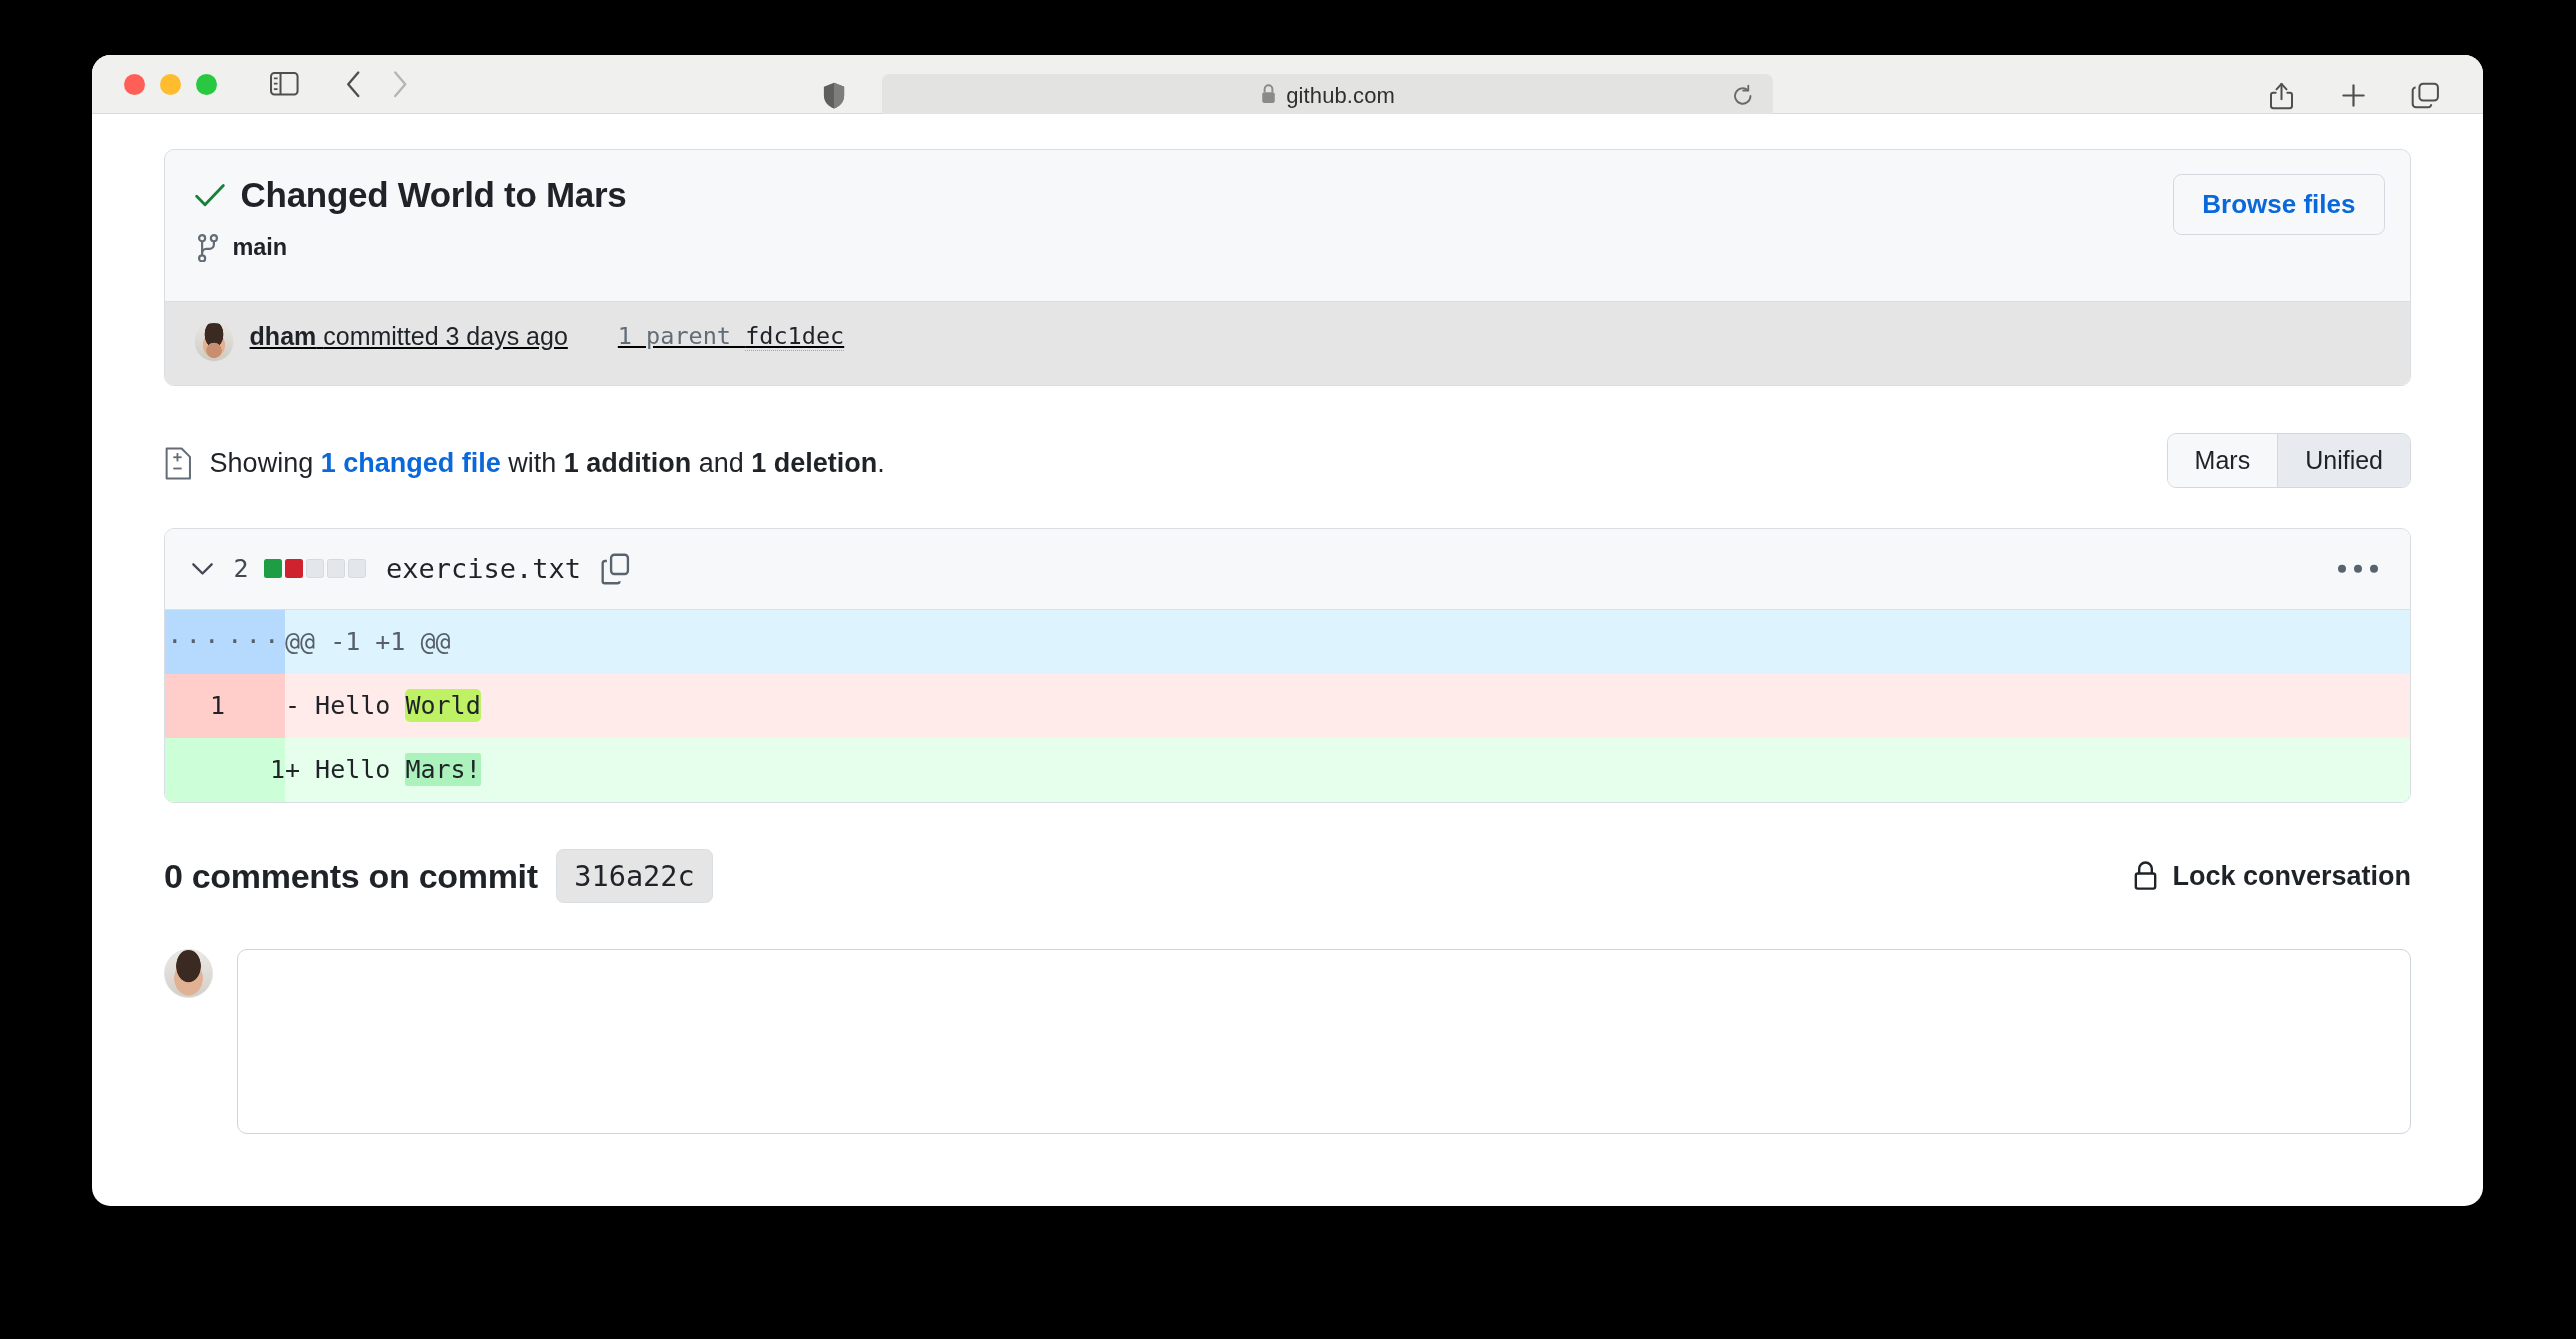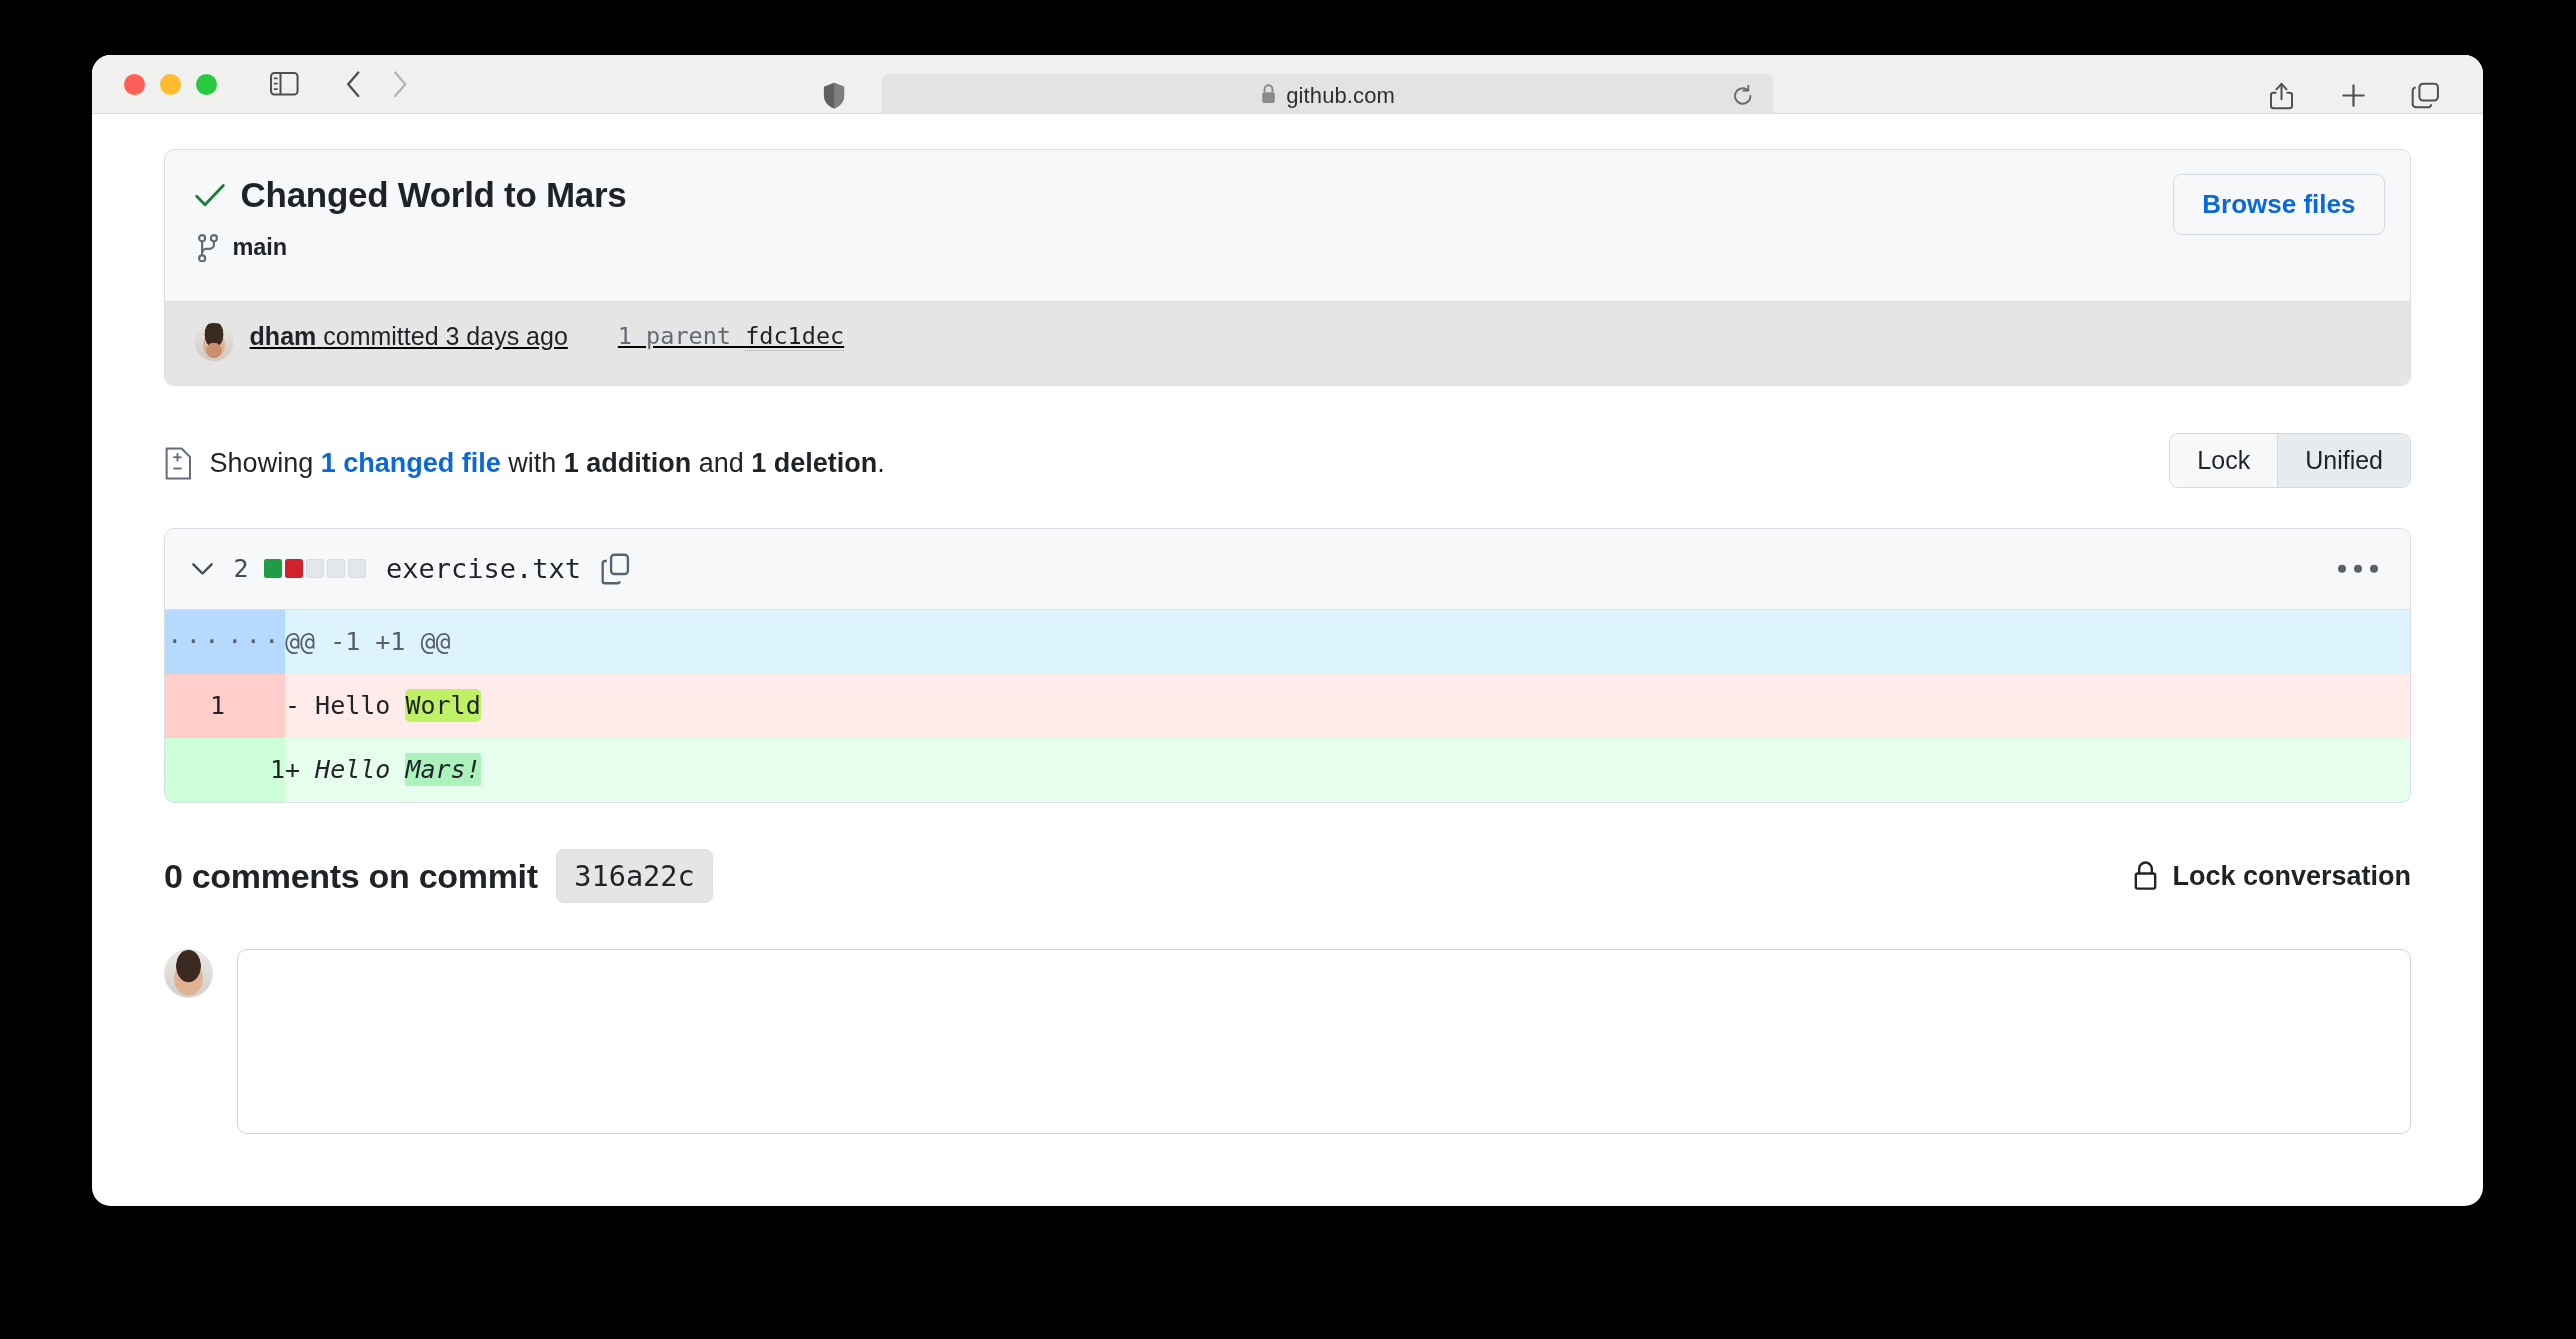--- a/index.html
+++ b/index.html
@@ -221,21 +221,21 @@
     color: #1f2328;
     user-select: none;
   }
   td.code { padding-left: 22px; }
 
   tr.hunk td.num  { background: #b6dafe; color: #57606a; text-align: center; padding-right: 0; letter-spacing: 3.4px; }
   tr.hunk td.code { background: #ddf4ff; color: #57606a; }
   tr.del td.num   { background: #ffcecb; }
   tr.del td.code  { background: #ffebe9; color: #1f2328; }
   tr.add td.num   { background: #ccffd8; }
-  tr.add td.code  { background: #e6ffec; color: #1f2328; font-style: italic; }
+  tr.add td.code  { background: #e6ffec; color: #1f2328; }
   .wordhl-del { background: #bef264; border-radius: 5px; padding: 1.7px 0; }
   .wordhl-add { background: #abf2bc; border-radius: 2.5px; padding: 1.7px 0; }
 
   
   #comments-row {
     display: flex; align-items: center;
     margin-top: 40px;
     position: relative;
     min-height: 67px;
   }
@@ -410,21 +410,21 @@
         <svg width="28.6" height="35" viewBox="0 0 34 42" fill="none" stroke="currentColor" stroke-width="2.4" stroke-linejoin="round">
           <path d="M3 3 H21 L31 13 V39 H3 Z"></path>
           <line x1="11" y1="13.5" x2="21" y2="13.5" stroke-width="2.2"></line>
           <line x1="16" y1="8.5" x2="16" y2="18.5" stroke-width="2.2"></line>
           <line x1="11" y1="27" x2="21" y2="27" stroke-width="2.2"></line>
         </svg>
       </span>
       <span id="showing-text"><span>Showing </span><span class="lnk">1 changed file</span><span> with </span><b>1 addition</b><span> and </span><b>1 deletion</b><span>.</span></span>
 
       <div id="diff-view-toggle">
-        <span class="seg">Lock</span>
+        <span class="seg">Mars</span>
         <span class="seg active">Unified</span>
       </div>
     </div>
 
     <div id="diff-box">
       <div id="file-header">
         <span id="file-collapse-chevron">
           <svg width="25" height="17" viewBox="0 0 30 20" fill="none" stroke="currentColor" stroke-width="2.8" stroke-linecap="round" stroke-linejoin="round">
             <polyline points="4,5 15,16 26,5"></polyline>
           </svg>

